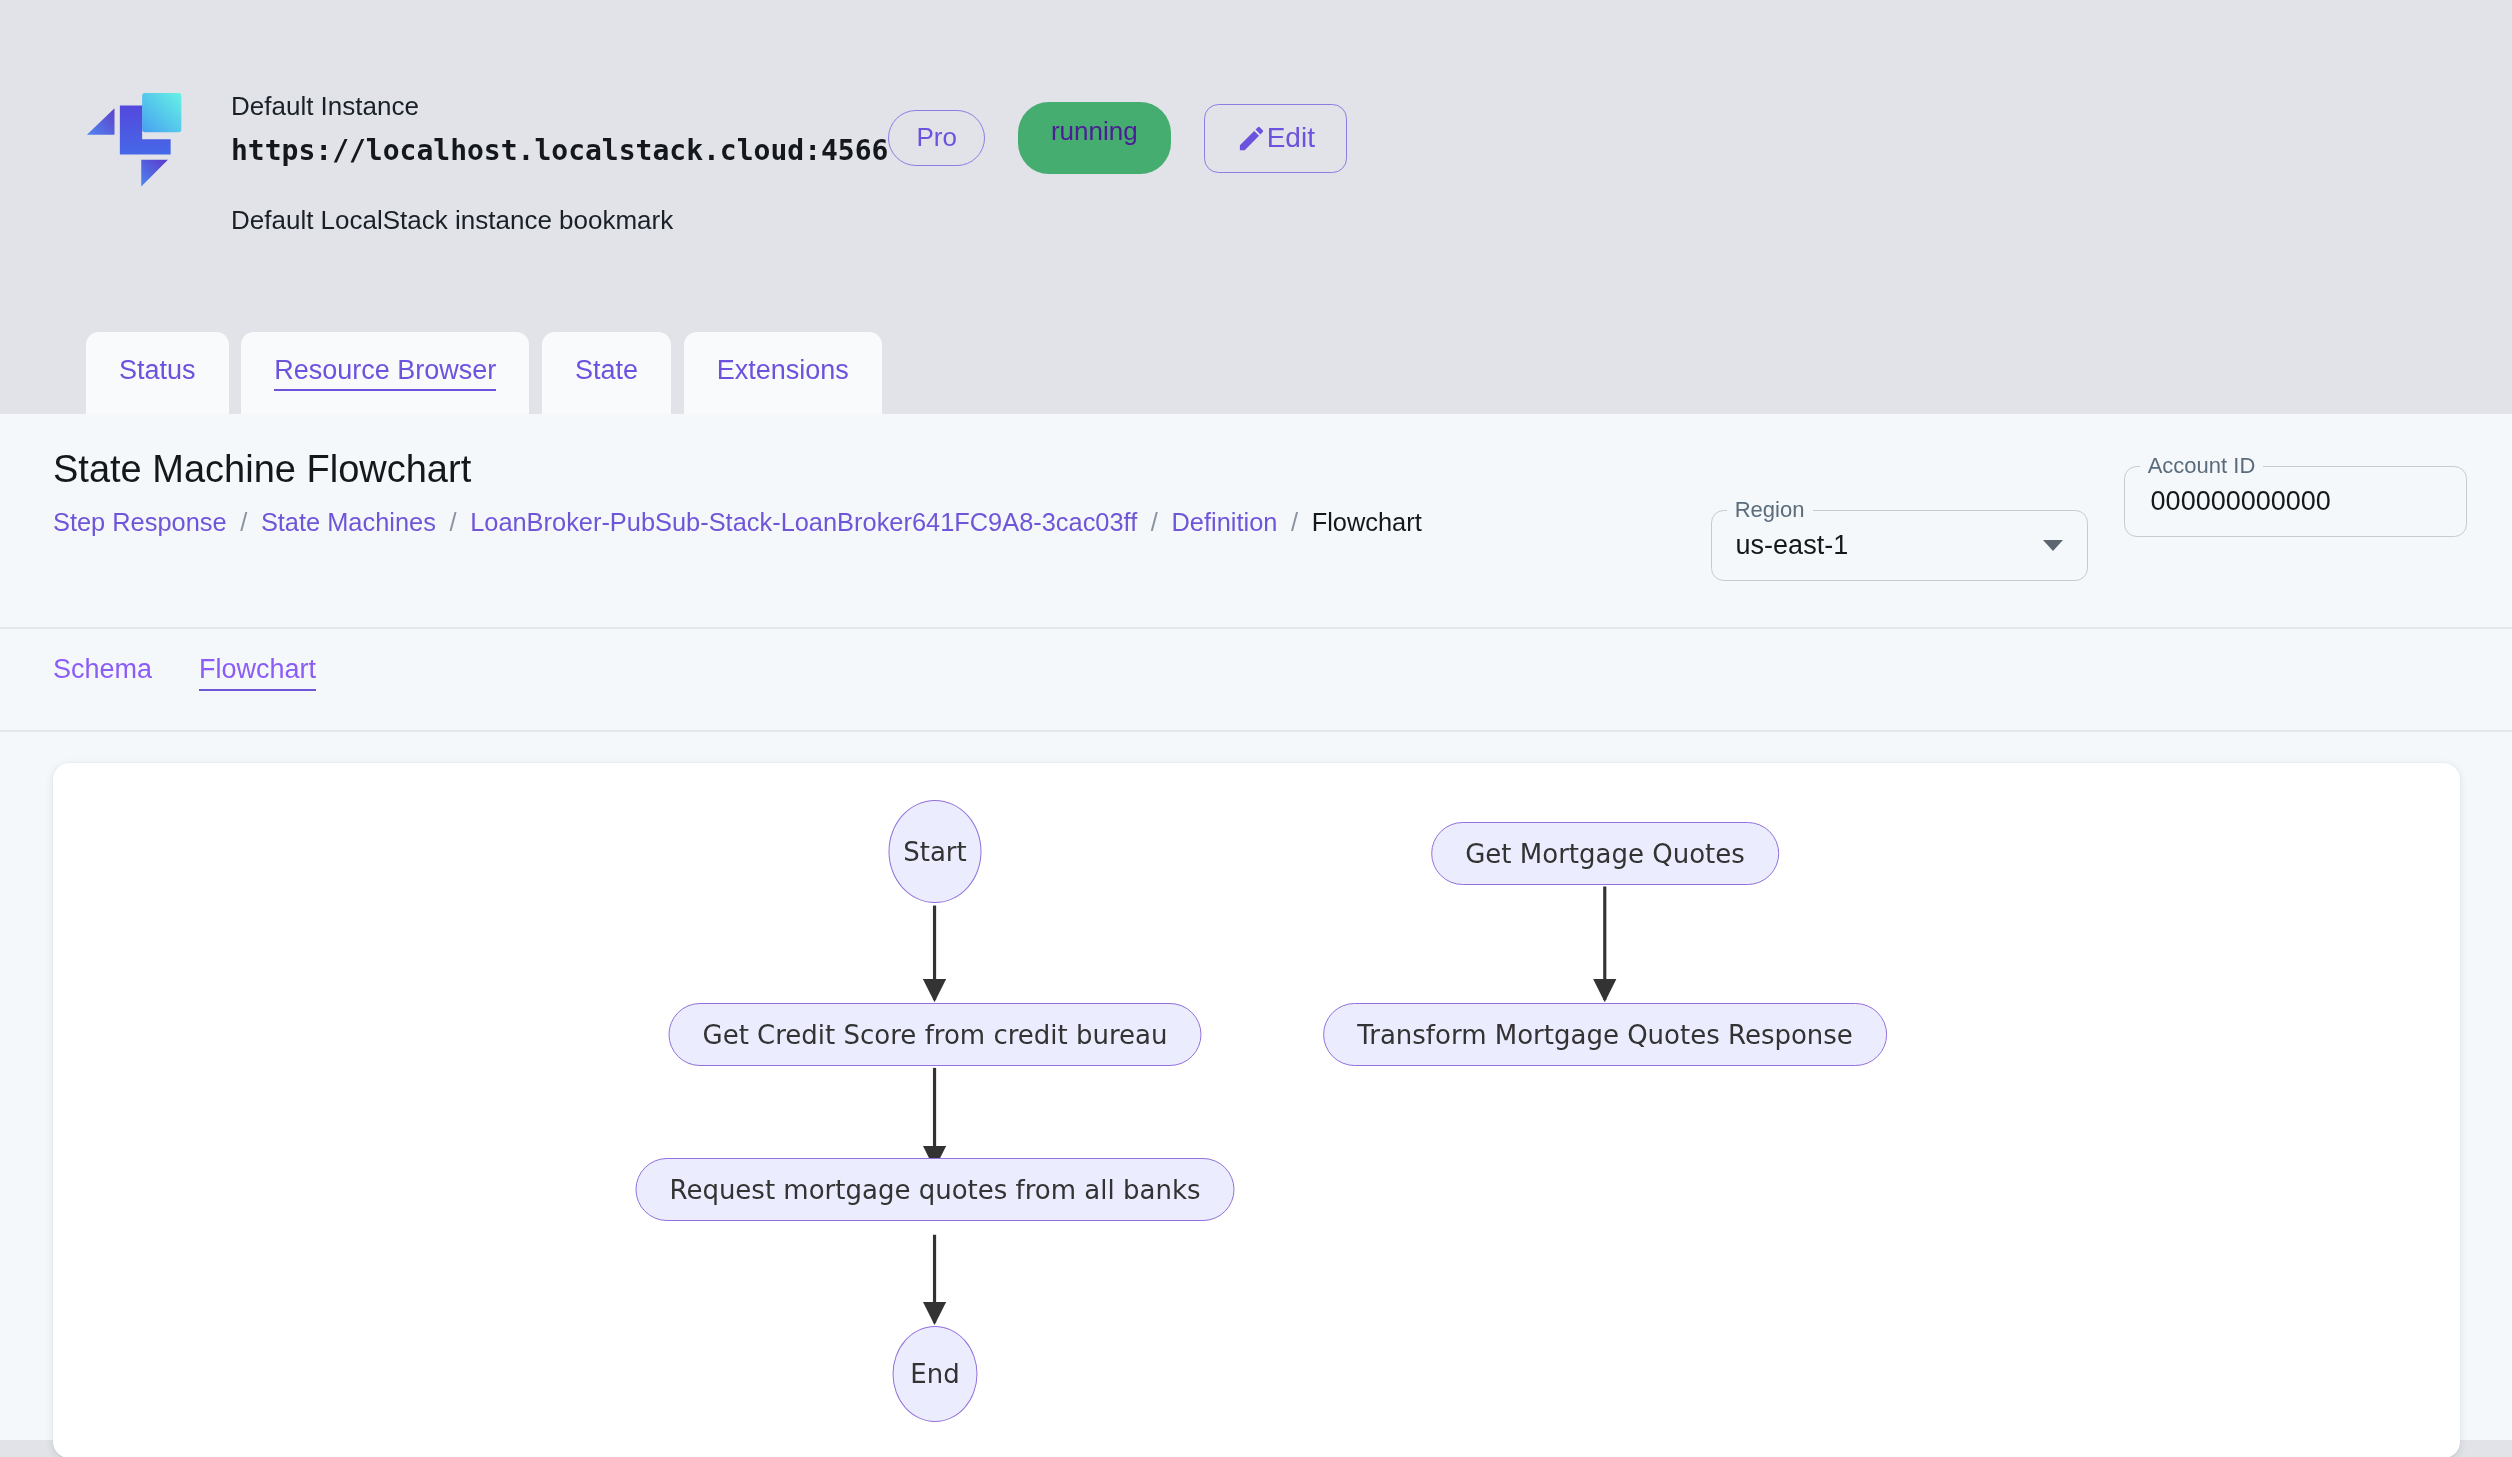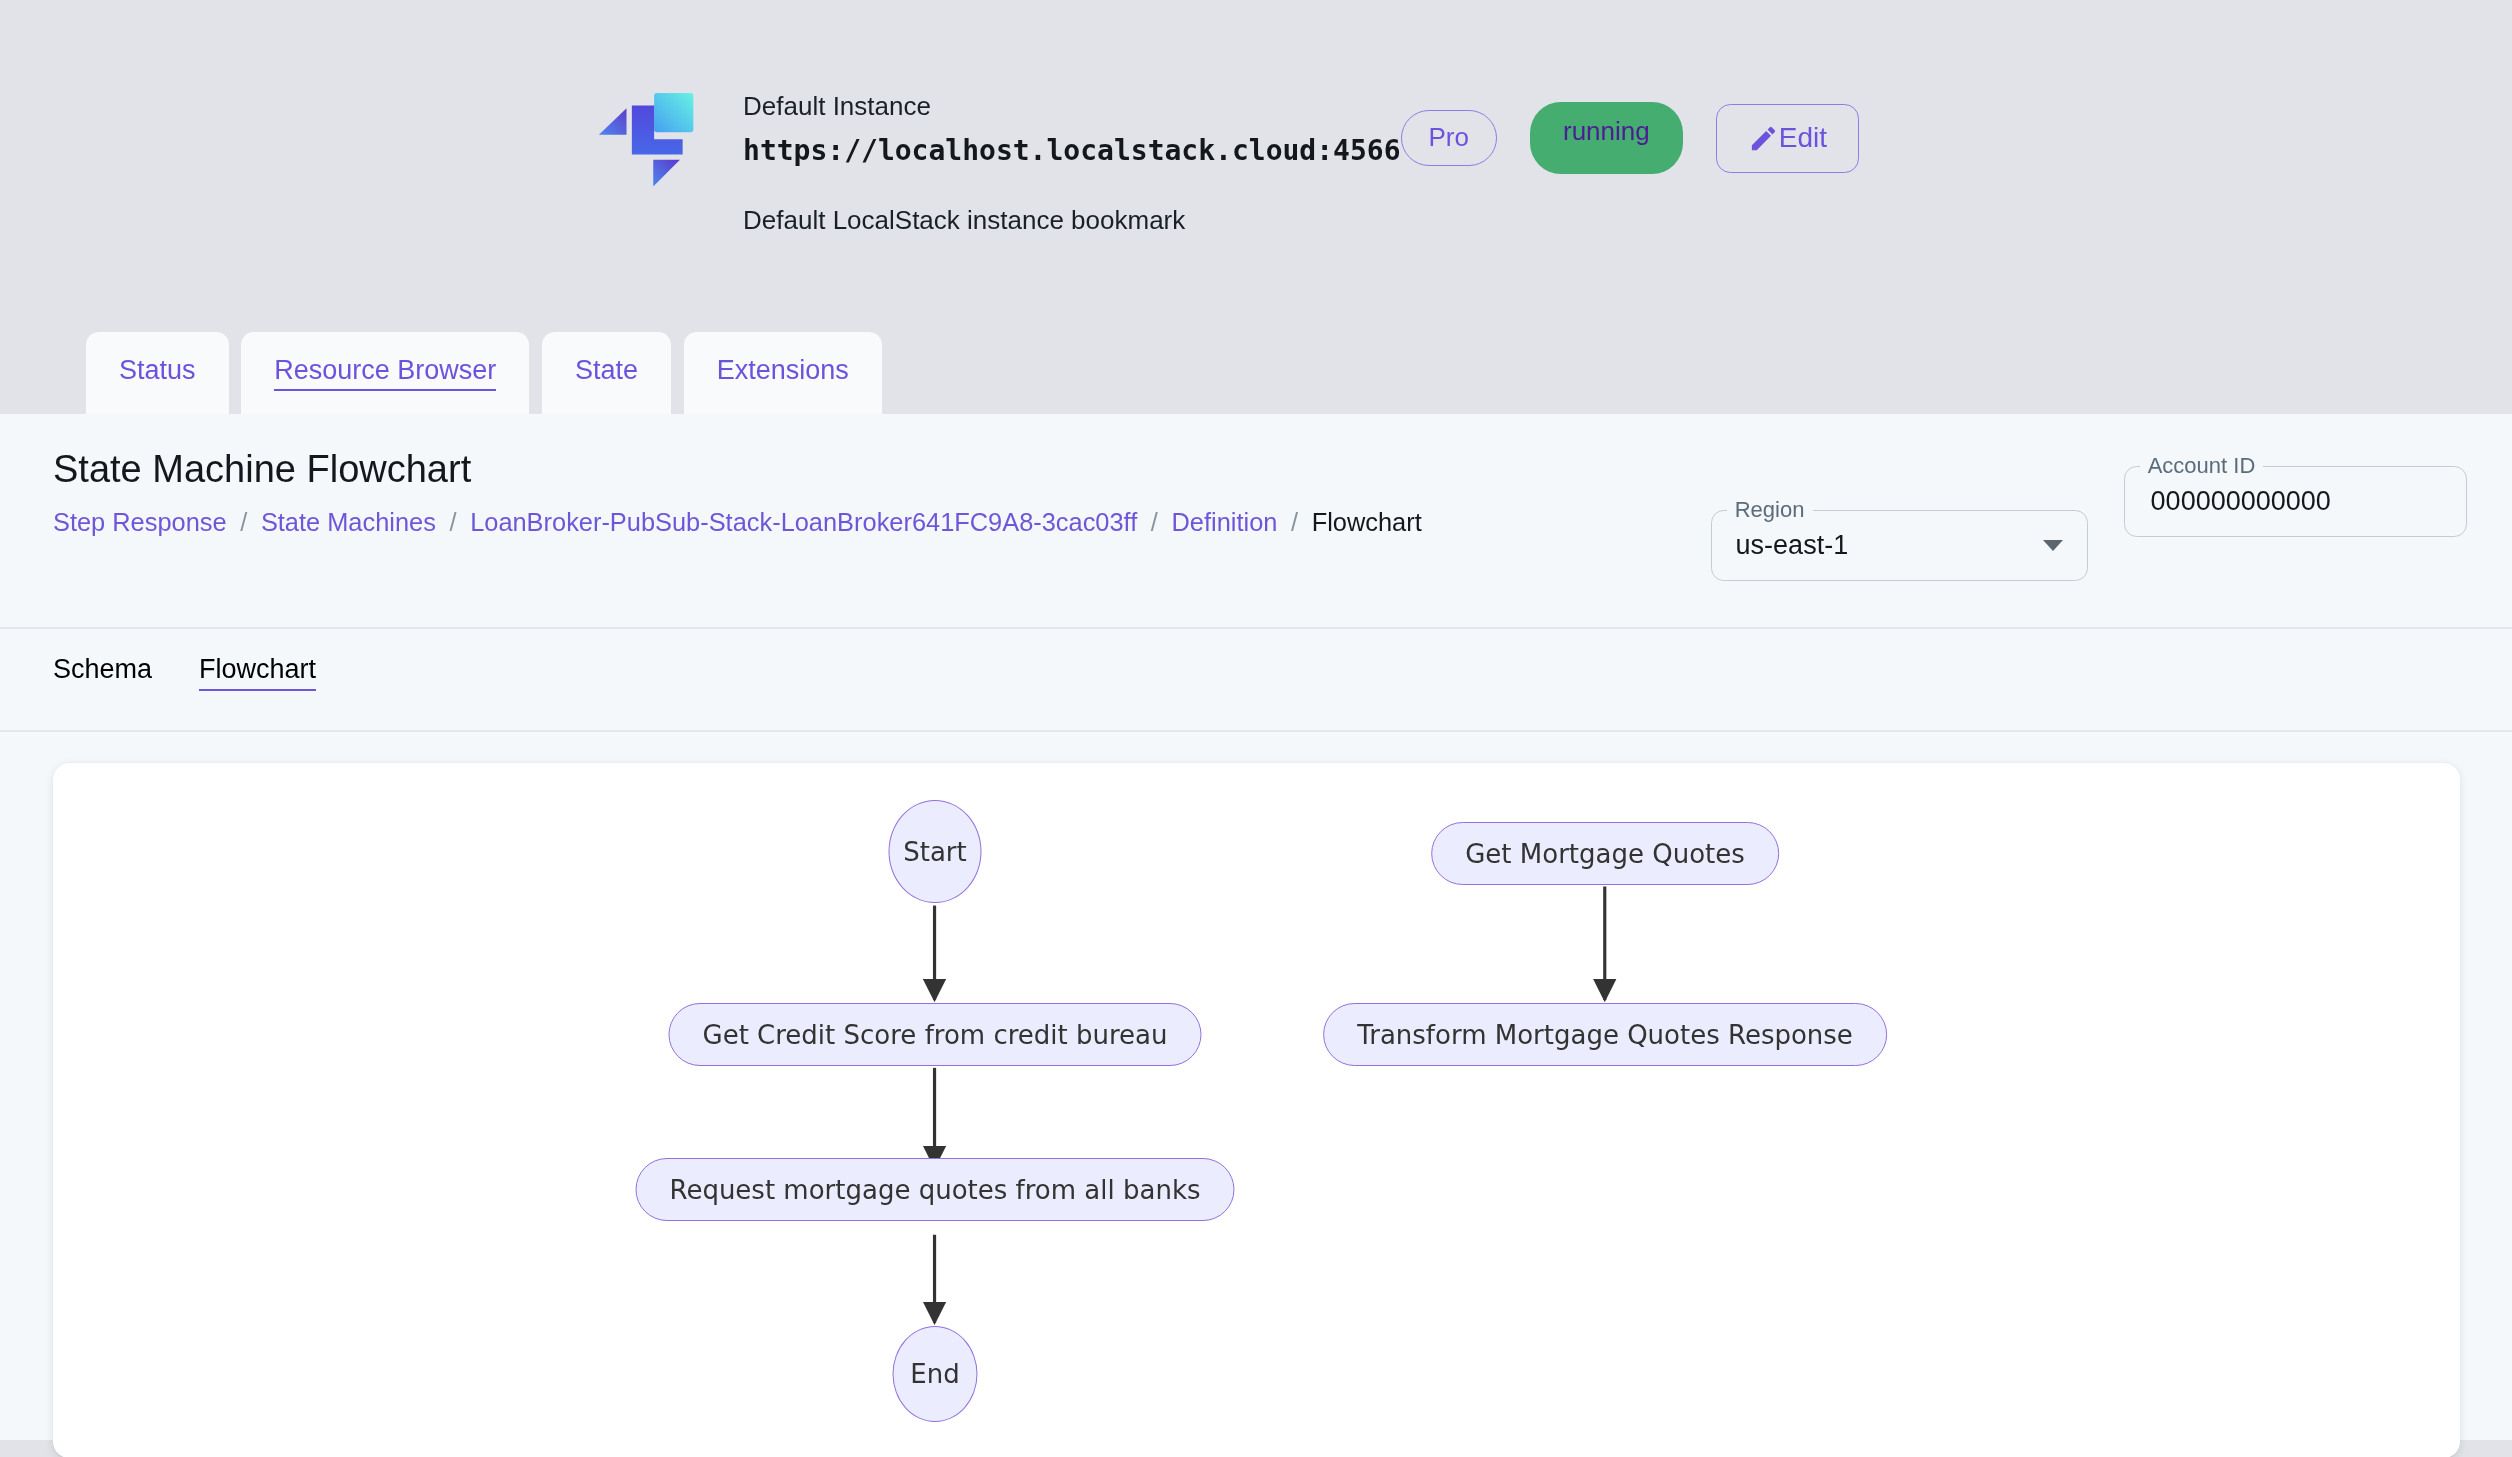--- a/index.html
+++ b/index.html
@@ -7,21 +7,21 @@
   body {
     width: 2512px; height: 1457px;
     background: #E1E3E8;
     font-family: "Liberation Sans", "DejaVu Sans", sans-serif;
     color: #1A2027;
     overflow: hidden;
   }
 
   
   .header {
-    display: flex; justify-content: center; align-items: flex-start;
+    display: flex; justify-content: flex-start; align-items: flex-start;
     padding: 91px 141px 0 86px;
   }
   .header-left { display: flex; gap: 47px; }
   .logo { width: 98px; height: 102px; flex: 0 0 auto; }
   .instance-info { display: flex; flex-direction: column; }
   .instance-label { font-size: 26px; color: #1A2027; }
   .instance-url {
     font-family: "DejaVu Sans Mono", "Liberation Mono", monospace;
     font-weight: bold; font-size: 28px; margin-top: 11.8px; color: #14181D;
   }
@@ -81,21 +81,21 @@
   .select-arrow {
     width: 0; height: 0;
     border-left: 10px solid transparent; border-right: 10px solid transparent;
     border-top: 11.8px solid #5C6670;
   }
 
   .divider { height: 1.8px; background: #E4E8EC; }
   .divider-1 { margin-top: 46px; }
 
   .subtabs { display: flex; gap: 47px; padding: 25.4px 53px 39px; font-size: 27px; }
-  .subtab { color: #000000; cursor: pointer; padding-bottom: 4.5px; border-bottom: 2.7px solid transparent; }
+  .subtab { color: #8b5cf6; cursor: pointer; padding-bottom: 4.5px; border-bottom: 2.7px solid transparent; }
   .subtab.active { border-bottom-color: #6F56D8; }
 
   
   .card {
     position: relative; margin: 31px 52px 0 53px; height: 695px;
     background: #FFFFFF; border-radius: 16.3px;
     box-shadow: 0 2.7px 9px rgba(20,30,40,0.10), 0 0.9px 1.8px rgba(20,30,40,0.06);
   }
   .edges { position: absolute; left: 0; top: 0; width: 100%; height: 100%; }
   .fc-node {

